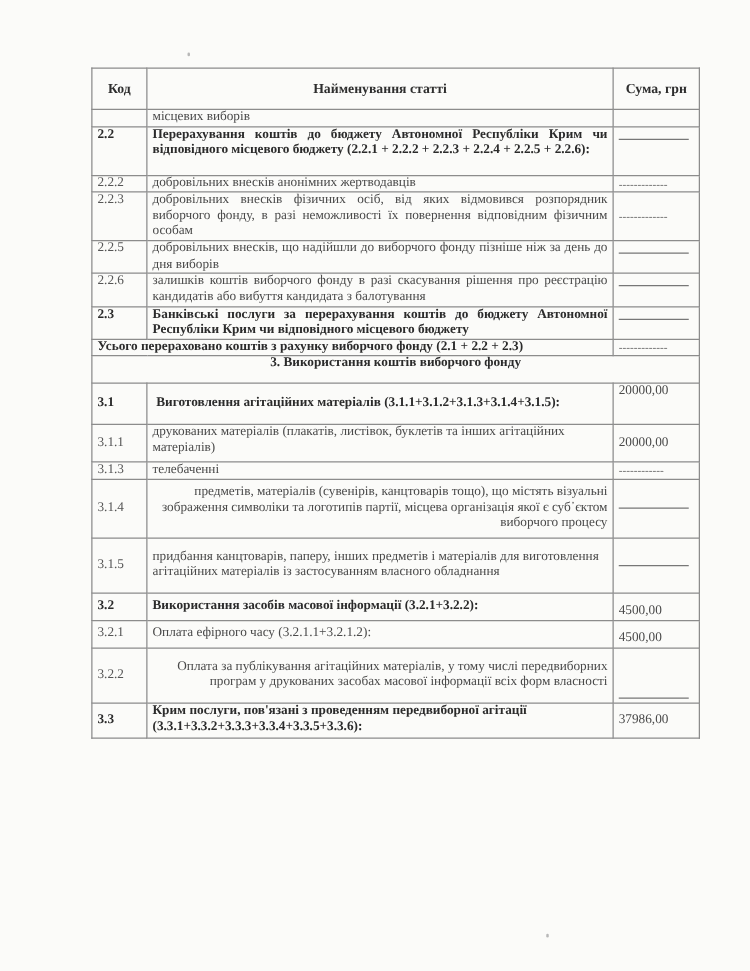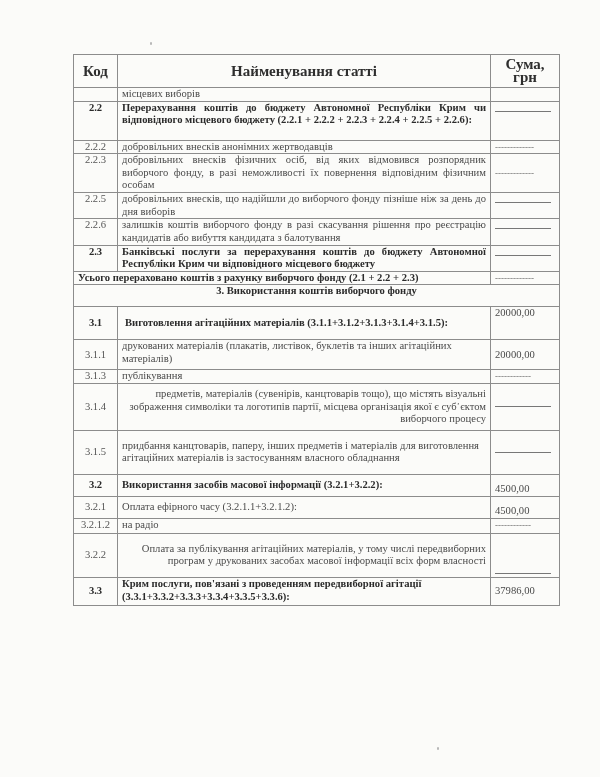--- a/index.html
+++ b/index.html
@@ -23,22 +23,22 @@
     }
     table.report td, table.report th {
       border: 1px solid #8c8c8c;
       padding: 0 4px;
       vertical-align: top;
       overflow: hidden;
     }
     col.c-code { width: 44px; }
     col.c-name { width: 373px; }
     col.c-sum  { width: 69px; }
-    th { font-weight: bold; color: #2e2e2e; vertical-align: middle !important; height: 32px; font-size: 15px; }
-    td.code { text-align: center; color: #555; }
+    th { font-weight: bold; color: #2e2e2e; vertical-align: middle !important; height: 32px; font-size: 11px; }
+    td.code { color: #555; }
     td.code.mid { vertical-align: middle; }
     td.name { text-align: justify; color: #4a4a4a; }
     td.sum  { color: #4a4a4a; }
     tr.bold td { font-weight: bold; color: #2b2b2b; }
     tr.bold td.sum { font-weight: normal; color: #4a4a4a; }
     .line-blank { display: block; border-bottom: 1px solid #777; width: 56px; margin-top: 9px; }
     .line-dash { display: block; letter-spacing: 0px; color: #666; font-size: 9px; }
     td.section { text-align: center; font-weight: bold; color: #2b2b2b; vertical-align: middle; }
     td.total { font-weight: bold; color: #2b2b2b; text-align: left; padding-left: 3px; }
   </style>
@@ -138,21 +138,21 @@
 
     <tr style="height:30px">
       <td class="code mid">3.1.1</td>
       <td class="name" style="text-align:left">друкованих матеріалів (плакатів, листівок, буклетів та інших агітаційних матеріалів)</td>
       <td class="sum" style="vertical-align:middle">20000,00</td>
     </tr>
 
 
     <tr style="height:12px">
       <td class="code">3.1.3</td>
-      <td class="name">публікування</td>
+      <td class="name">телебаченні</td>
       <td class="sum">
           <span class="line-dash">------------</span>
         </td>
     </tr>
 
     <tr style="height:47px">
       <td class="code mid">3.1.4</td>
       <td class="name" style="text-align:right;vertical-align:middle">предметів, матеріалів (сувенірів, канцтоварів тощо), що містять візуальні зображення символіки та логотипів партії, місцева організація якої є суб᾿єктом виборчого процесу</td>
       <td class="sum" style="vertical-align:middle">
           <span class="line-blank" style="margin-top:0"></span>
@@ -173,27 +173,20 @@
       <td class="sum" style="vertical-align:bottom">4500,00</td>
     </tr>
 
     <tr style="height:22px">
       <td class="code mid">3.2.1</td>
       <td class="name" style="vertical-align:middle">Оплата ефірного часу (3.2.1.1+3.2.1.2):</td>
       <td class="sum" style="vertical-align:bottom">4500,00</td>
     </tr>
 
 
-    <tr style="height:15px">
-      <td class="code" style="padding:0 1px">3.2.1.2</td>
-      <td class="name">на радіо</td>
-      <td class="sum">
-          <span class="line-dash">------------</span>
-        </td>
-    </tr>
 
     <tr style="height:44px">
       <td class="code mid">3.2.2</td>
       <td class="name" style="text-align:right;vertical-align:middle">Оплата за публікування агітаційних матеріалів, у тому числі передвиборних програм у друкованих засобах масової інформації всіх форм власності</td>
       <td class="sum" style="vertical-align:bottom">
           <span class="line-blank" style="margin-bottom:3px"></span>
         </td>
     </tr>
 
     <tr class="bold" style="height:28px">

